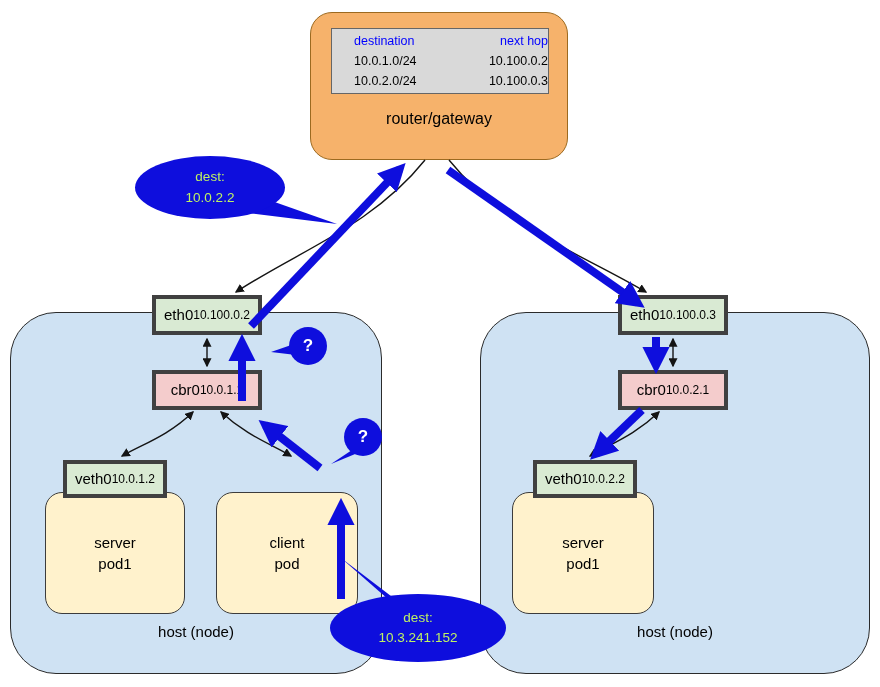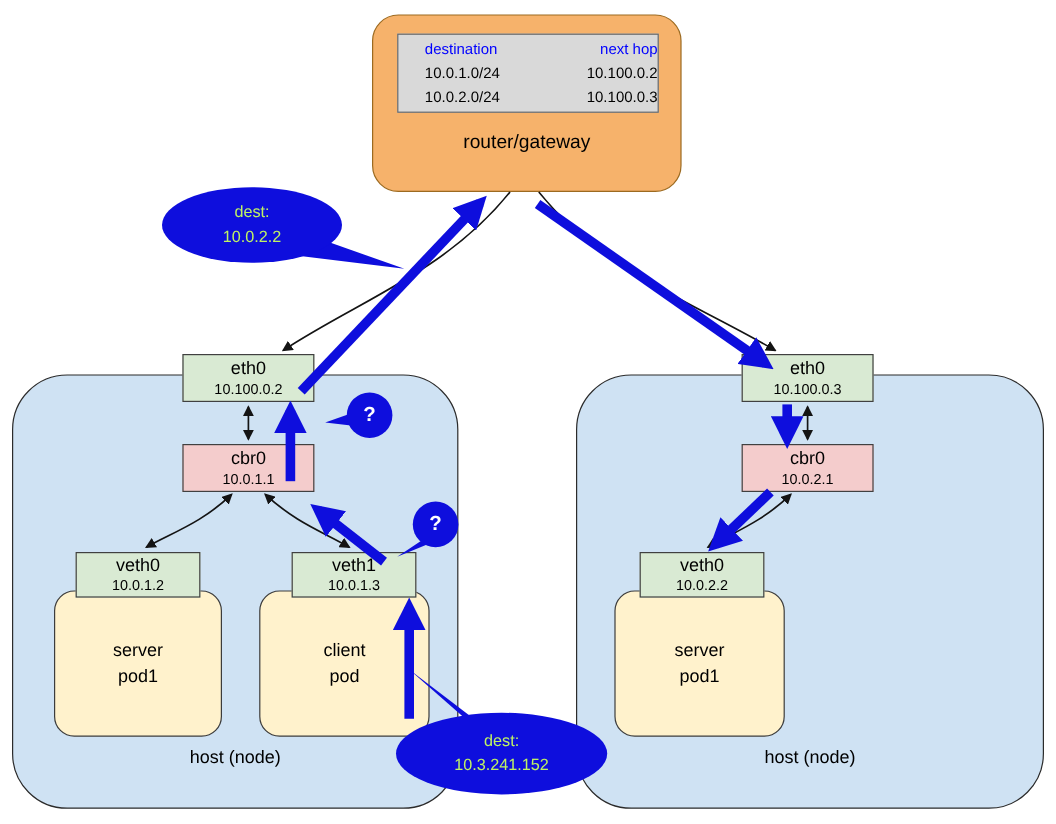--- a/index.html
+++ b/index.html
@@ -16,22 +16,22 @@
   .pod {
     position: absolute; z-index: 2;
     background: var(--pod_yellow, #fff2cc);
     border: 1.4px solid #3c3c3c; border-radius: 17px;
     display: flex; align-items: center; justify-content: center;
   }
   .pod-label { font-size: 15px; text-align: center; white-space: pre-line; line-height: 1.4; }
 
   .node {
     position: absolute; z-index: 3;
-    border: 1px solid #404040;
-    display: flex; flex-direction: column; align-items: center; justify-content: center;
+    border: 4px solid #404040;
+    display: flex; flex-direction: row; align-items: center; justify-content: center;
     line-height: 1.18;
   }
   .node .n-name { font-size: 15px; }
   .node .n-ip   { font-size: 12px; }
   .green { background: var(--iface_green, #d9ead3); }
   .pink  { background: var(--bridge_pink, #f4cccc); }
 
   .router {
     position: absolute; z-index: 2;
     left: 310px; top: 12px; width: 258px; height: 148px;
@@ -101,24 +101,20 @@
     <div class="n-ip">10.100.0.2</div>
   </div>
   <div class="node pink" style="left:152px;top:370px;width:110px;height:40px">
     <div class="n-name">cbr0</div>
     <div class="n-ip">10.0.1.1</div>
   </div>
   <div class="node green" style="left:63px;top:460px;width:104px;height:38px">
     <div class="n-name">veth0</div>
     <div class="n-ip">10.0.1.2</div>
   </div>
-  <div class="node green" style="left:243px;top:460px;width:104px;height:38px">
-    <div class="n-name">veth1</div>
-    <div class="n-ip">10.0.1.3</div>
-  </div>
 
   <div class="node green" style="left:618px;top:295px;width:110px;height:40px">
     <div class="n-name">eth0</div>
     <div class="n-ip">10.100.0.3</div>
   </div>
   <div class="node pink" style="left:618px;top:370px;width:110px;height:40px">
     <div class="n-name">cbr0</div>
     <div class="n-ip">10.0.2.1</div>
   </div>
   <div class="node green" style="left:533px;top:460px;width:104px;height:38px">

